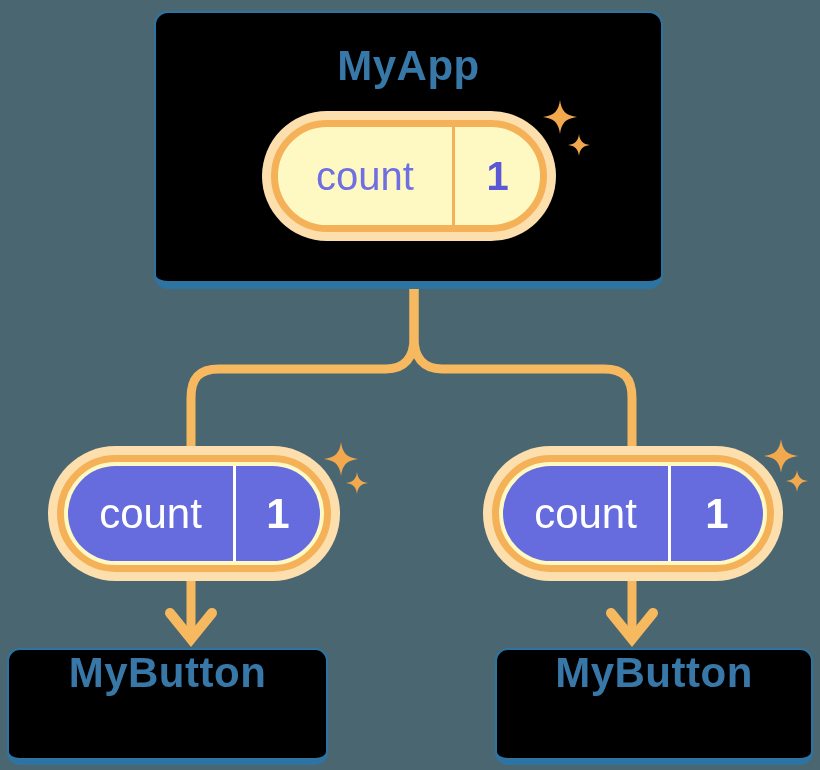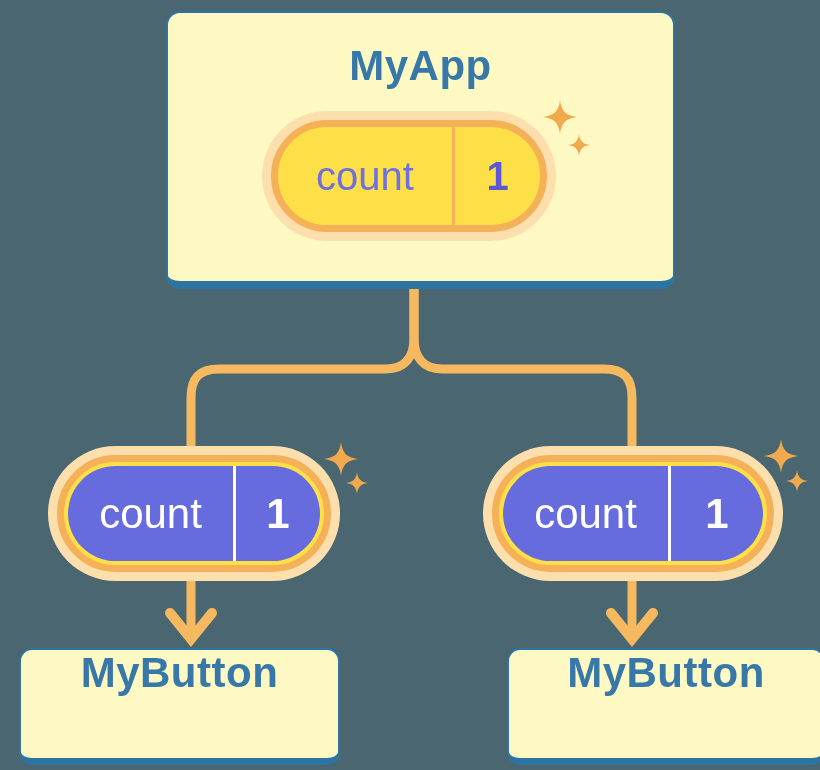--- a/index.html
+++ b/index.html
@@ -15,25 +15,24 @@
     --sparkle:#F2A94D;
   }
   *{margin:0;padding:0;box-sizing:border-box;}
   html,body{width:820px;height:770px;}
   body{font-family:"Liberation Sans", sans-serif; background:var(--bg); overflow:hidden;}
   .canvas{position:relative;width:820px;height:770px;background:var(--bg);}
 
   
   .card{
     position:absolute;
-    background:#fef9c3;
+    background:#000000;
     border:2px solid var(--card-border);
     border-radius:13px;
     z-index:1;
-    margin-left:12px;
   }
   .card-app{
     left:154px; top:11px; width:509px; height:278px;
     border-bottom-width:8px; border-radius:14px;
     text-align:center; padding-top:30px;
   }
   .card-child{
     border-bottom-width:7px;
     display:flex; align-items:flex-start; justify-content:center;
   }
@@ -51,21 +50,21 @@
   .pill-halo{
     position:absolute; z-index:3;
     background:var(--halo);
     border-radius:80px; padding:9px;
   }
   .pill-top  {left:262px; top:111px; width:294px; height:130px;}
   .pill-left {left:48px;  top:446px; width:292px; height:135px;}
   .pill-right{left:483px; top:446px; width:300px; height:135px;}
   .pill-ring{
     width:100%; height:100%;
-    background:#fde047;
+    background:#fef9c3;
     border:7px solid var(--ring);
     border-radius:70px;
     display:flex; align-items:stretch; overflow:hidden;justify-content:flex-end;
   }
   .pill-ring.framed{ padding:4px; }
   .pill-body{
     flex:1; display:flex; align-items:stretch; overflow:hidden;
   }
   .pill-body.solid{
     background:var(--purple);

